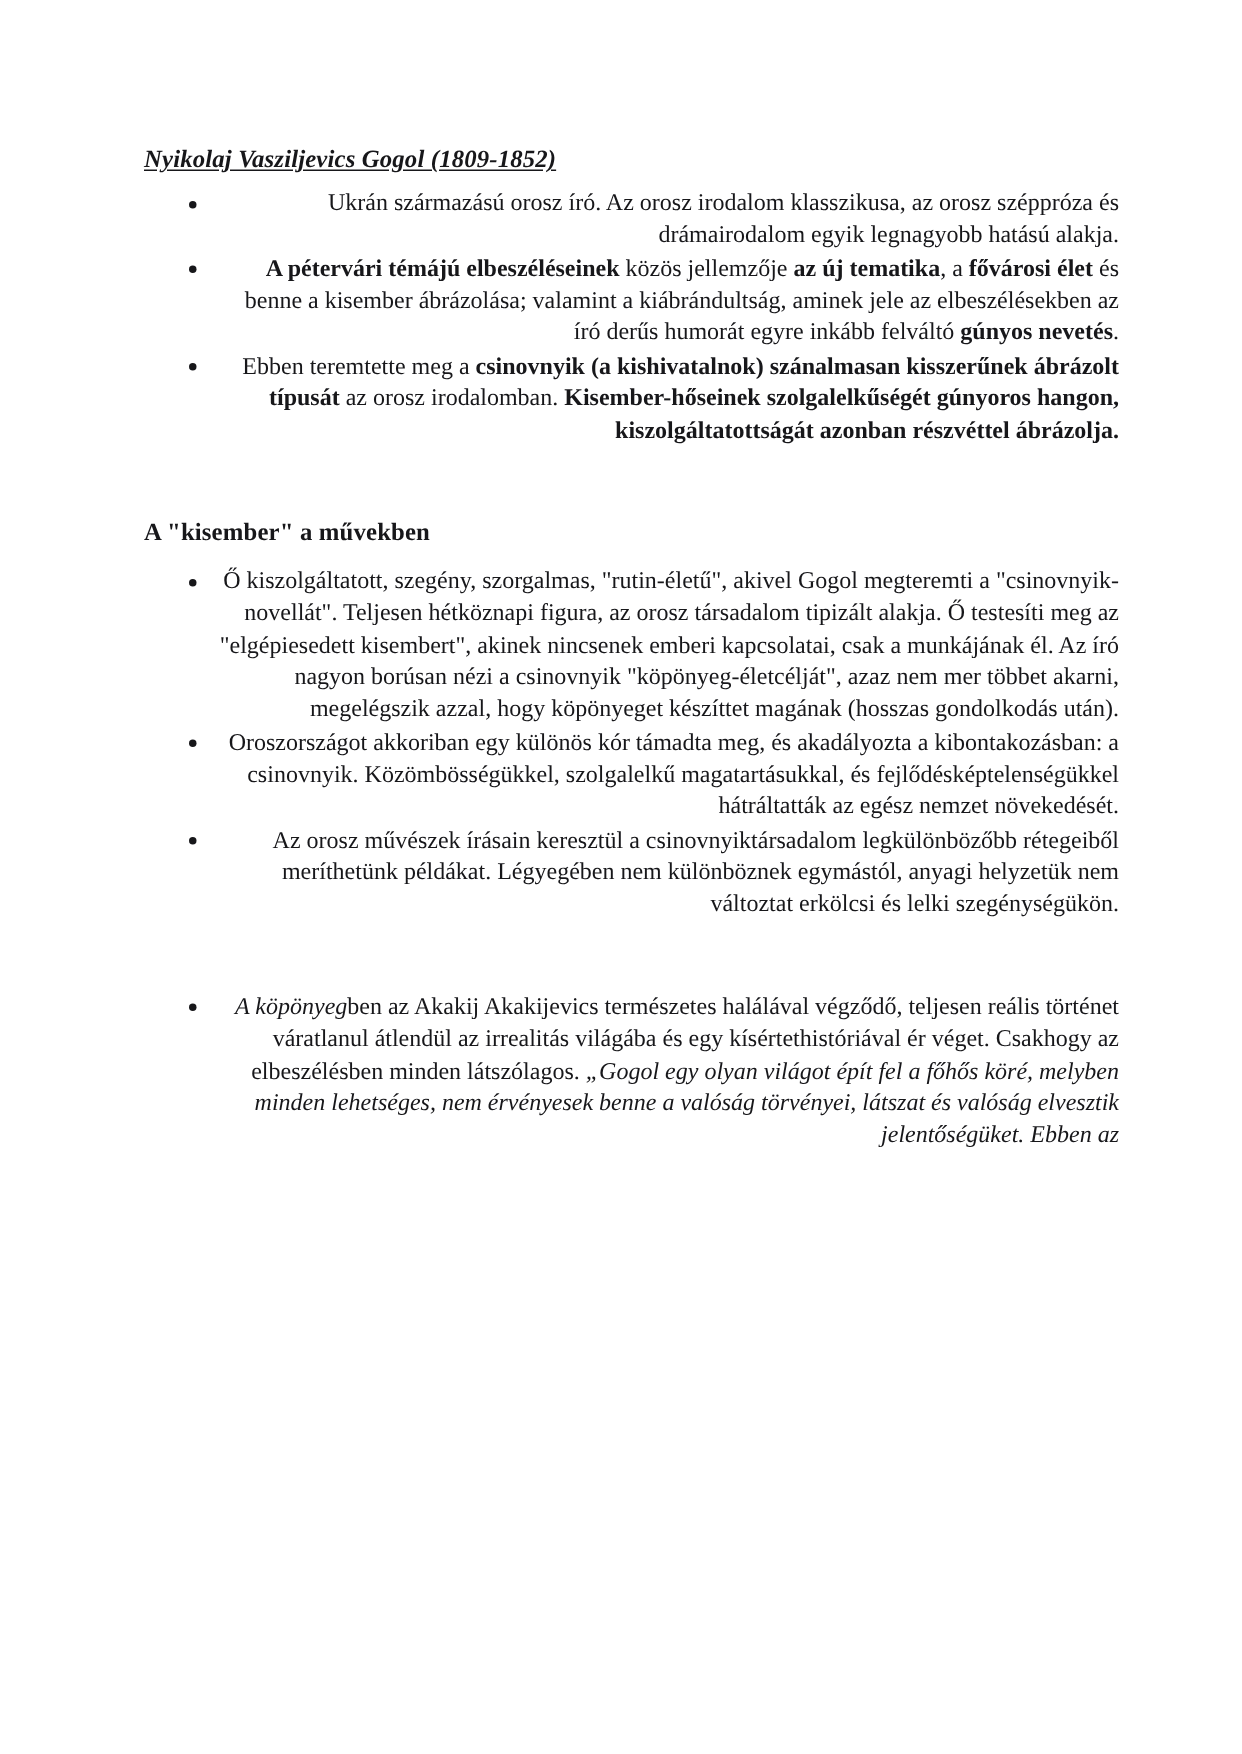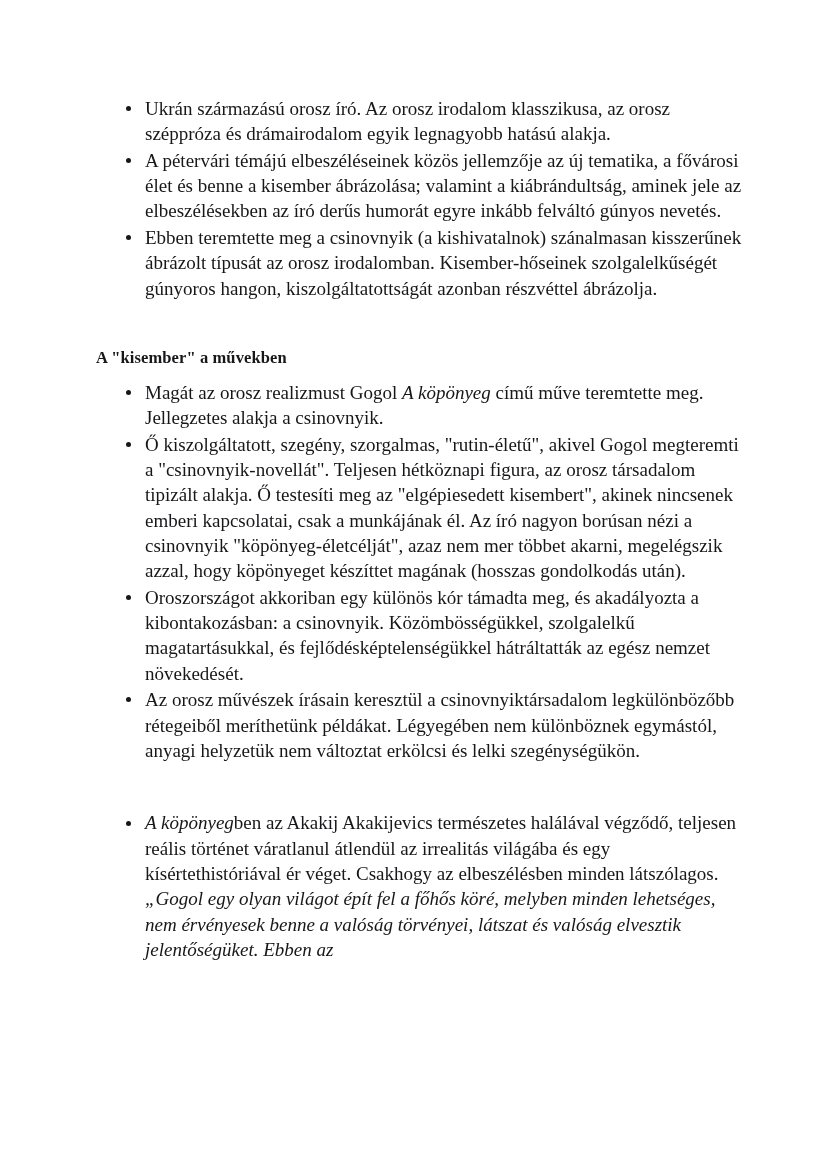--- a/index.html
+++ b/index.html
@@ -43,48 +43,49 @@
   
   ul.bullets {
     list-style: none;
     margin: 0;
     padding: 0;
   }
   ul.bullets > li {
     position: relative;
     padding-left: 49px;
     margin: 0 0 1px 0;
-    font-size: 19px;
+    font-size: 16px;
     line-height: 1.335;
-    text-align: left;
+    text-align: right;
   }
   ul.bullets > li .bullet-dot {
     position: absolute;
     left: 30px;
     top: 0.54em;
     width: 5px;
     height: 5px;
     background: #17171a;
     border-radius: 50%;
     display: block;
   }
   .li-text {
     display: block;
   }
 
-  b, strong { font-weight: normal; }
+  b, strong { font-weight: bold; }
   i, em { font-style: italic; }
   .block-gap-xl { height: 46px; }
 </style>
 </head>
 <body>
 
 <div class="page">
   <div class="doc-body">
 
+    <h1 class="doc-title">Nyikolaj Vasziljevics Gogol (1809-1852)</h1>
 
     <ul class="bullets">
       <li>
         <span class="bullet-dot"></span>
         <span class="li-text"><span> Ukrán származású orosz író. Az orosz irodalom klasszikusa, az orosz széppróza és drámairodalom egyik legnagyobb hatású alakja.</span></span>
       </li>
       <li>
         <span class="bullet-dot"></span>
         <span class="li-text"><b>A pétervári témájú elbeszéléseinek </b><span>közös jellemzője </span><b>az új tematika</b><span>, a </span><b>fővárosi élet </b><span>és benne a kisember ábrázolása; valamint a kiábrándultság, aminek jele az elbeszélésekben az író derűs humorát egyre inkább felváltó </span><b>gúnyos nevetés</b><span>.</span></span>
       </li>
@@ -92,24 +93,20 @@
         <span class="bullet-dot"></span>
         <span class="li-text"><span>Ebben teremtette meg a </span><b>csinovnyik (a kishivatalnok) szánalmasan kisszerűnek ábrázolt típusát </b><span>az orosz irodalomban. </span><b>Kisember-hőseinek szolgalelkűségét gúnyoros hangon, kiszolgáltatottságát azonban részvéttel ábrázolja.</b></span>
       </li>
     </ul>
 
     <div class="block-gap-xl"></div>
 
     <h2 class="section-heading">A "kisember" a művekben</h2>
 
     <ul class="bullets">
-      <li>
-        <span class="bullet-dot"></span>
-        <span class="li-text"><span>Magát az orosz realizmust Gogol </span><i>A köpönyeg </i><span>című műve teremtette meg. Jellegzetes alakja a csinovnyik.</span></span>
-      </li>
       <li>
         <span class="bullet-dot"></span>
         <span class="li-text"><span> Ő kiszolgáltatott, szegény, szorgalmas, "rutin-életű", akivel Gogol megteremti a "csinovnyik-novellát". Teljesen hétköznapi figura, az orosz társadalom tipizált alakja. Ő testesíti meg az "elgépiesedett kisembert", akinek nincsenek emberi kapcsolatai, csak a munkájának él. Az író nagyon borúsan nézi a csinovnyik "köpönyeg-életcélját", azaz nem mer többet akarni, megelégszik azzal, hogy köpönyeget készíttet magának (hosszas gondolkodás után).</span></span>
       </li>
       <li>
         <span class="bullet-dot"></span>
         <span class="li-text"><span> Oroszországot akkoriban egy különös kór támadta meg, és akadályozta a kibontakozásban: a csinovnyik. Közömbösségükkel, szolgalelkű magatartásukkal, és fejlődésképtelenségükkel hátráltatták az egész nemzet növekedését.</span></span>
       </li>
       <li>
         <span class="bullet-dot"></span>

